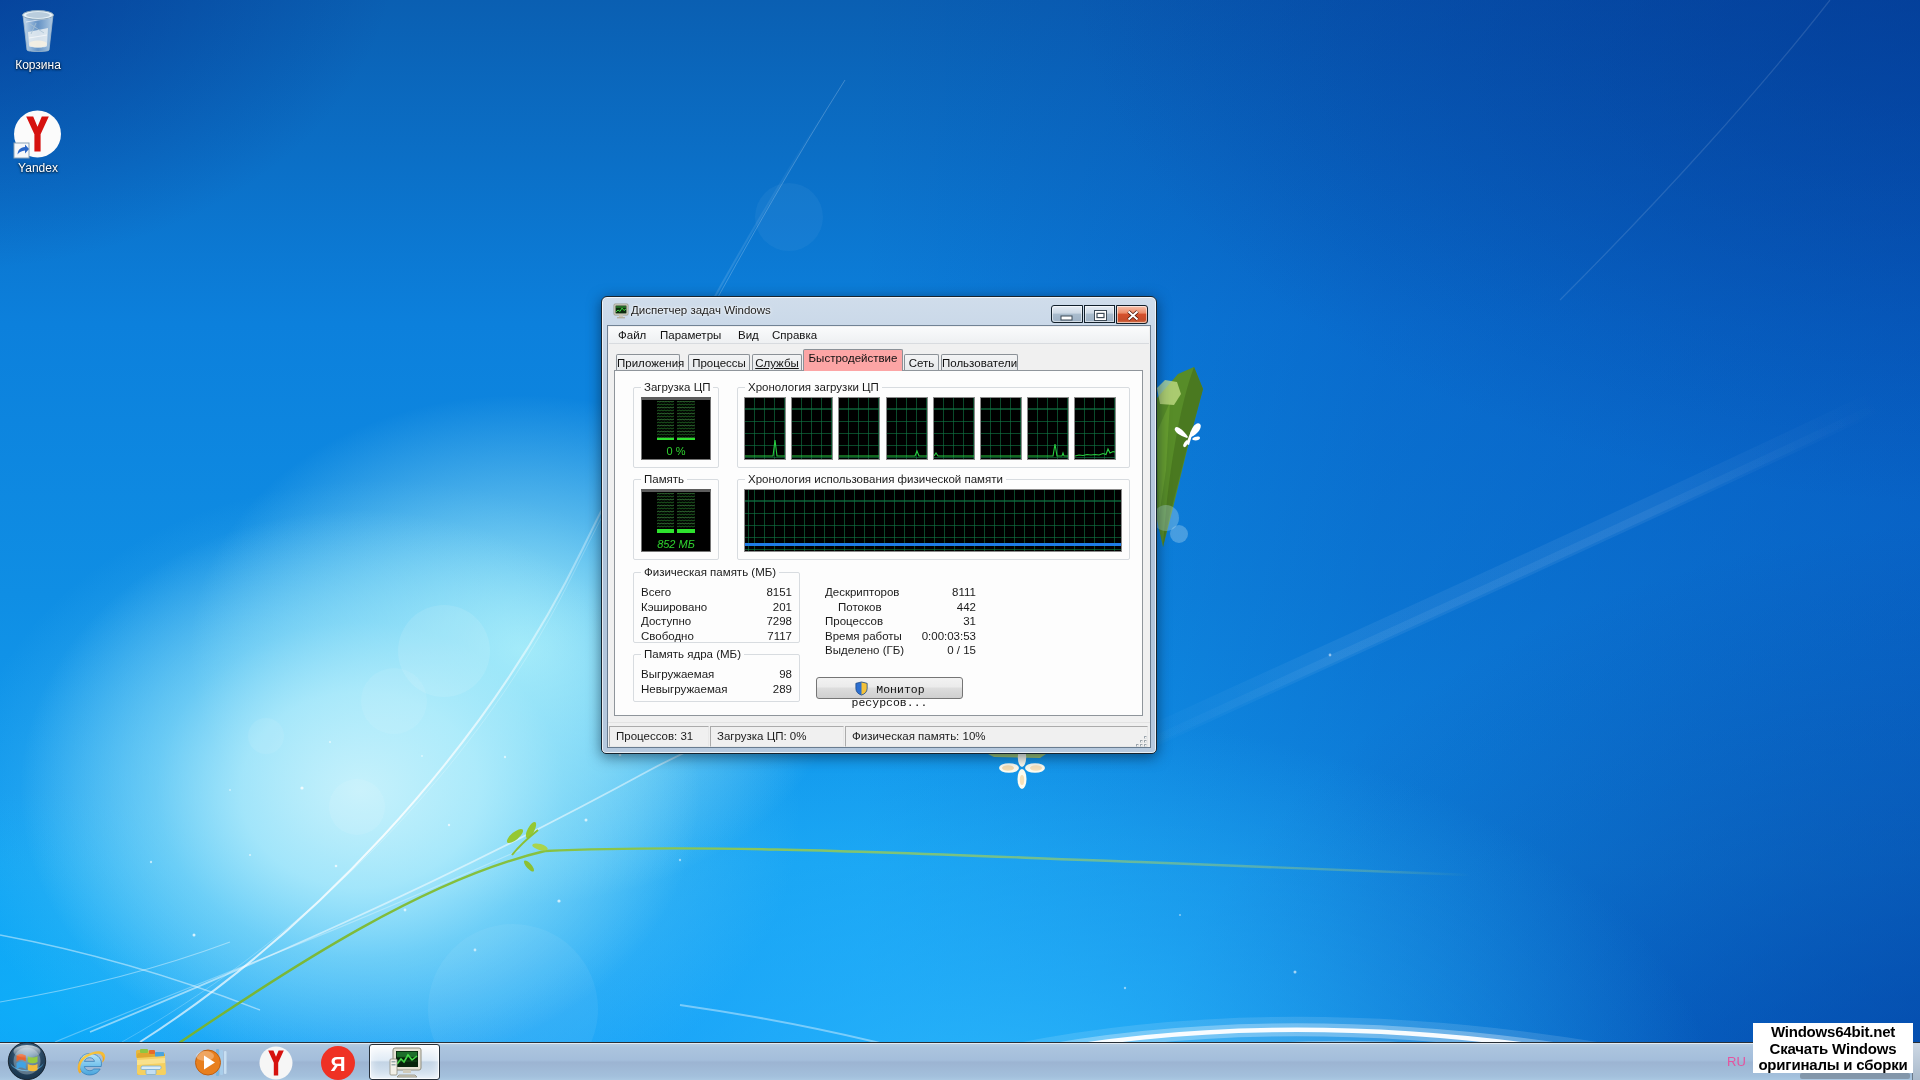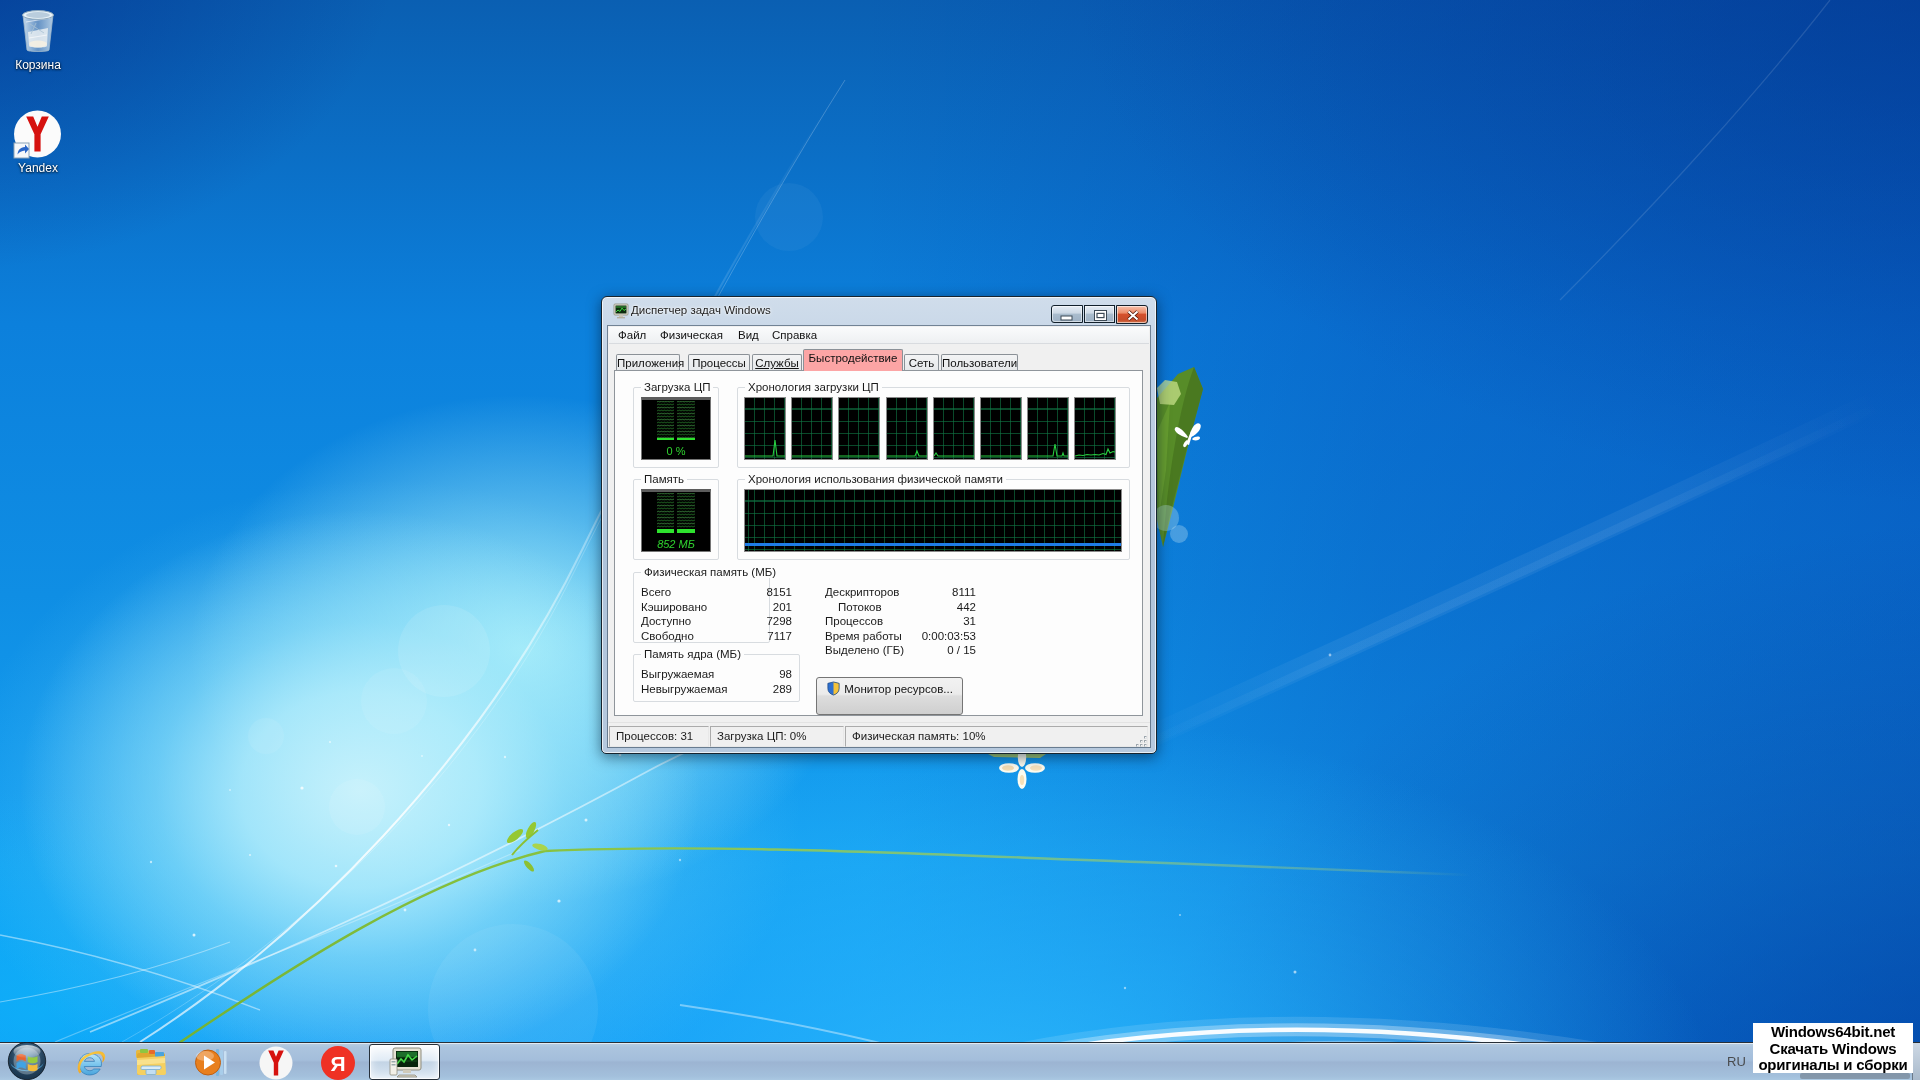--- a/index.html
+++ b/index.html
@@ -56,34 +56,34 @@
 
 .graph { position:absolute; background-color:#000; border:1px solid #8a8a8a;
   background-image:
    repeating-linear-gradient(to right, rgba(16,118,68,0.62) 0 1px, transparent 1px 10px),
    repeating-linear-gradient(to bottom, rgba(16,118,68,0.62) 0 1px, transparent 1px 12px);
   background-position:9px 11px; }
 
 .row { position:absolute; font-size:11.5px; color:#1a1a1a; white-space:nowrap; }
 .val { position:absolute; font-size:11.5px; color:#1a1a1a; text-align:right; }
 
-#resbtn { position:absolute; left:201px; top:306px; width:147px; height:38px;
+#resbtn { position:absolute; left:201px; top:306px; width:147px; height:22px;
   border:1px solid #757575; border-radius:3px; font-size:11.5px; color:#111;
   background:linear-gradient(to bottom,#f2f2f2 0%,#ebebeb 45%,#dddddd 50%,#cfcfcf 100%);
-  text-align:center; padding-top:3px; }
+  text-align:center; padding-top:3px;font-family:Liberation Mono, monospace; }
 
 #statusbar { position:absolute; left:0px; top:396px; width:542px; height:26px; border-top:1px solid #e3e3e3; }
 .scell { position:absolute; top:3px; height:21px; border:1px solid #ababab; border-bottom-color:#e8e8e8; border-right-color:#e8e8e8; font-size:11.5px; color:#1a1a1a; padding:3px 0 0 6px; }
 
 #taskbar { position:absolute; left:0; top:1042px; width:1920px; height:38px;
   background:linear-gradient(to bottom, #b8cee2 0%, #abc4de 12%, #a4bedb 46%, #9cb4d2 52%, #a3c0dc 90%, #aac8e2 100%);
   border-top:1px solid #283038; box-shadow:inset 0 1px 0 rgba(255,255,255,0.6); }
 #wm { position:absolute; left:1753px; top:1023px; width:160px; height:50px; background:#fff;
   font-size:15px; font-weight:bold; color:#000; text-align:center; line-height:16.5px; padding-top:1px; letter-spacing:-0.2px; white-space:nowrap; overflow:hidden; }
-#ru { position:absolute; left:1727px; top:1054px; font-size:13px; color:#404040; opacity:0.9; }
+#ru { position:absolute; left:1727px; top:1054px; font-size:13px; color:#ec4899; opacity:0.9; }
 </style>
 </head>
 <body>
 <div id="desk"></div>
 <svg id="art" class="abs" width="1920" height="1080" style="left:0;top:0">
 
   <circle cx="444" cy="651" r="46" fill="#ffffff" opacity="0.10"></circle>
   <circle cx="394" cy="701" r="33" fill="#ffffff" opacity="0.08"></circle>
   <circle cx="357" cy="807" r="28" fill="#ffffff" opacity="0.09"></circle>
   <circle cx="513" cy="1009" r="85" fill="#ffffff" opacity="0.06"></circle>
@@ -249,21 +249,21 @@
   <div id="btnclose" class="capbtn">
       <div class="inner"></div>
       <svg class="abs" style="left:10px;top:4px" width="12" height="11">
         <path d="M1.5,1.5 L10.5,9.5 M10.5,1.5 L1.5,9.5" stroke="#4a1205" stroke-width="3.6"></path>
         <path d="M1.5,1.5 L10.5,9.5 M10.5,1.5 L1.5,9.5" stroke="#ffffff" stroke-width="2.1"></path>
       </svg>
     </div>
   <div id="client">
     <div id="menubar">
       <span style="left:9px">Файл</span>
-        <span style="left:51px">Физическая</span>
+        <span style="left:51px">Параметры</span>
         <span style="left:129px">Вид</span>
         <span style="left:163px">Справка</span>
     </div>
     <div class="tab" style="left:8px;width:64px;text-align:center;">Приложения</div>
     <div class="tab" style="left:80px;width:62px;">Процессы</div>
     <div class="tab" style="left:144px;width:50px;text-decoration:underline;">Службы</div>
     <div class="tab" id="tabactive" style="left:195px;width:100px;">Быстродействие</div>
     <div class="tab" style="left:296px;width:35px;">Сеть</div>
     <div class="tab" style="left:333px;width:77px;">Пользователи</div>
     <div id="tabpage">
@@ -334,21 +334,21 @@
         <div class="lcd" style="top:46px;font-style:italic;">852 МБ</div>
       </div>
 
       <div class="grp" style="left:122px;top:108px;width:393px;height:81px;">
           <div class="cap">Хронология использования физической памяти</div>
         </div>
       <div class="graph" style="left:129px;top:118px;width:378px;height:63px;"><svg width="376" height="61">
             <rect x="0" y="53" width="376" height="3" fill="#1e7ce8"></rect>
           </svg></div>
 
-      <div class="grp" style="left:18px;top:201px;width:137px;height:71px;">
+      <div class="grp" style="left:18px;top:201px;width:167px;height:71px;">
           <div class="cap">Физическая память (МБ)</div>
         </div>
       <div class="row" style="left:26px;top:215px;">Всего</div>
         <div class="val" style="left:26px;top:215px;width:151px;">8151</div>
       <div class="row" style="left:26px;top:230px;">Кэшировано</div>
         <div class="val" style="left:26px;top:230px;width:151px;">201</div>
       <div class="row" style="left:26px;top:244px;">Доступно</div>
         <div class="val" style="left:26px;top:244px;width:151px;">7298</div>
       <div class="row" style="left:26px;top:259px;">Свободно</div>
         <div class="val" style="left:26px;top:259px;width:151px;">7117</div>

